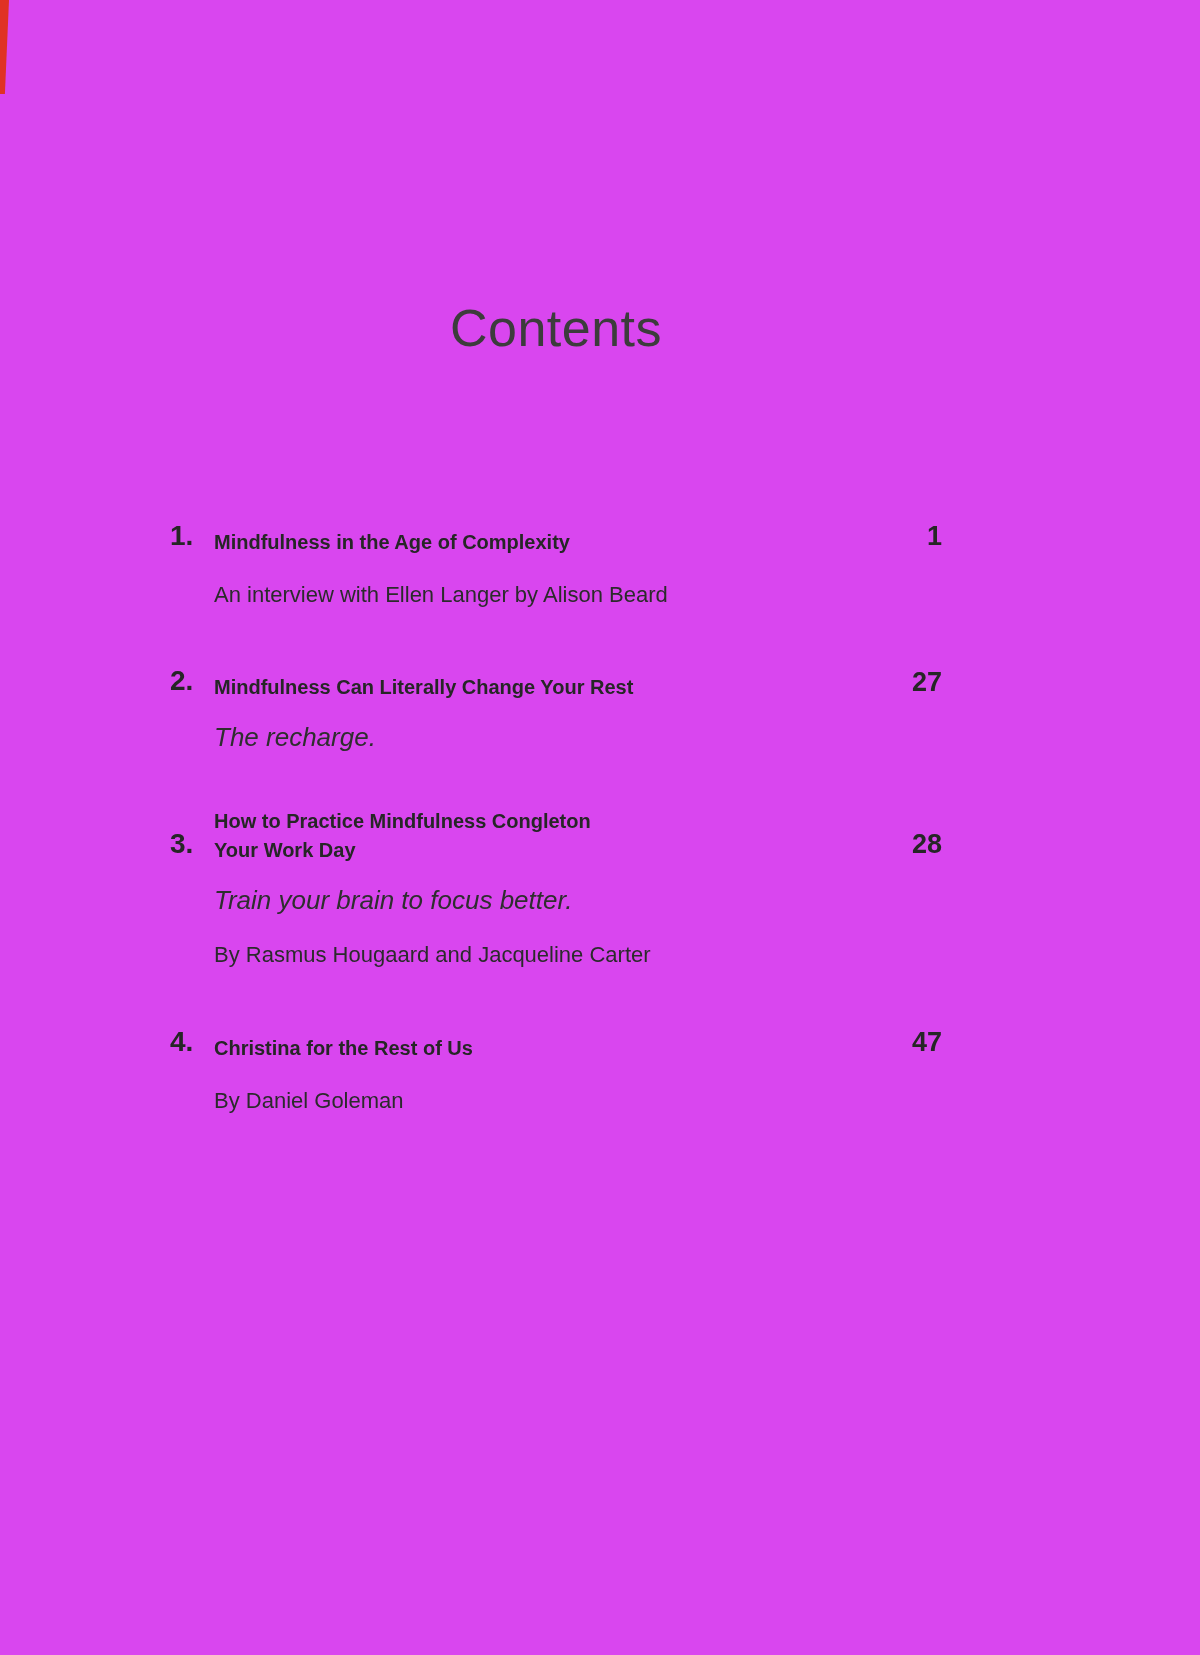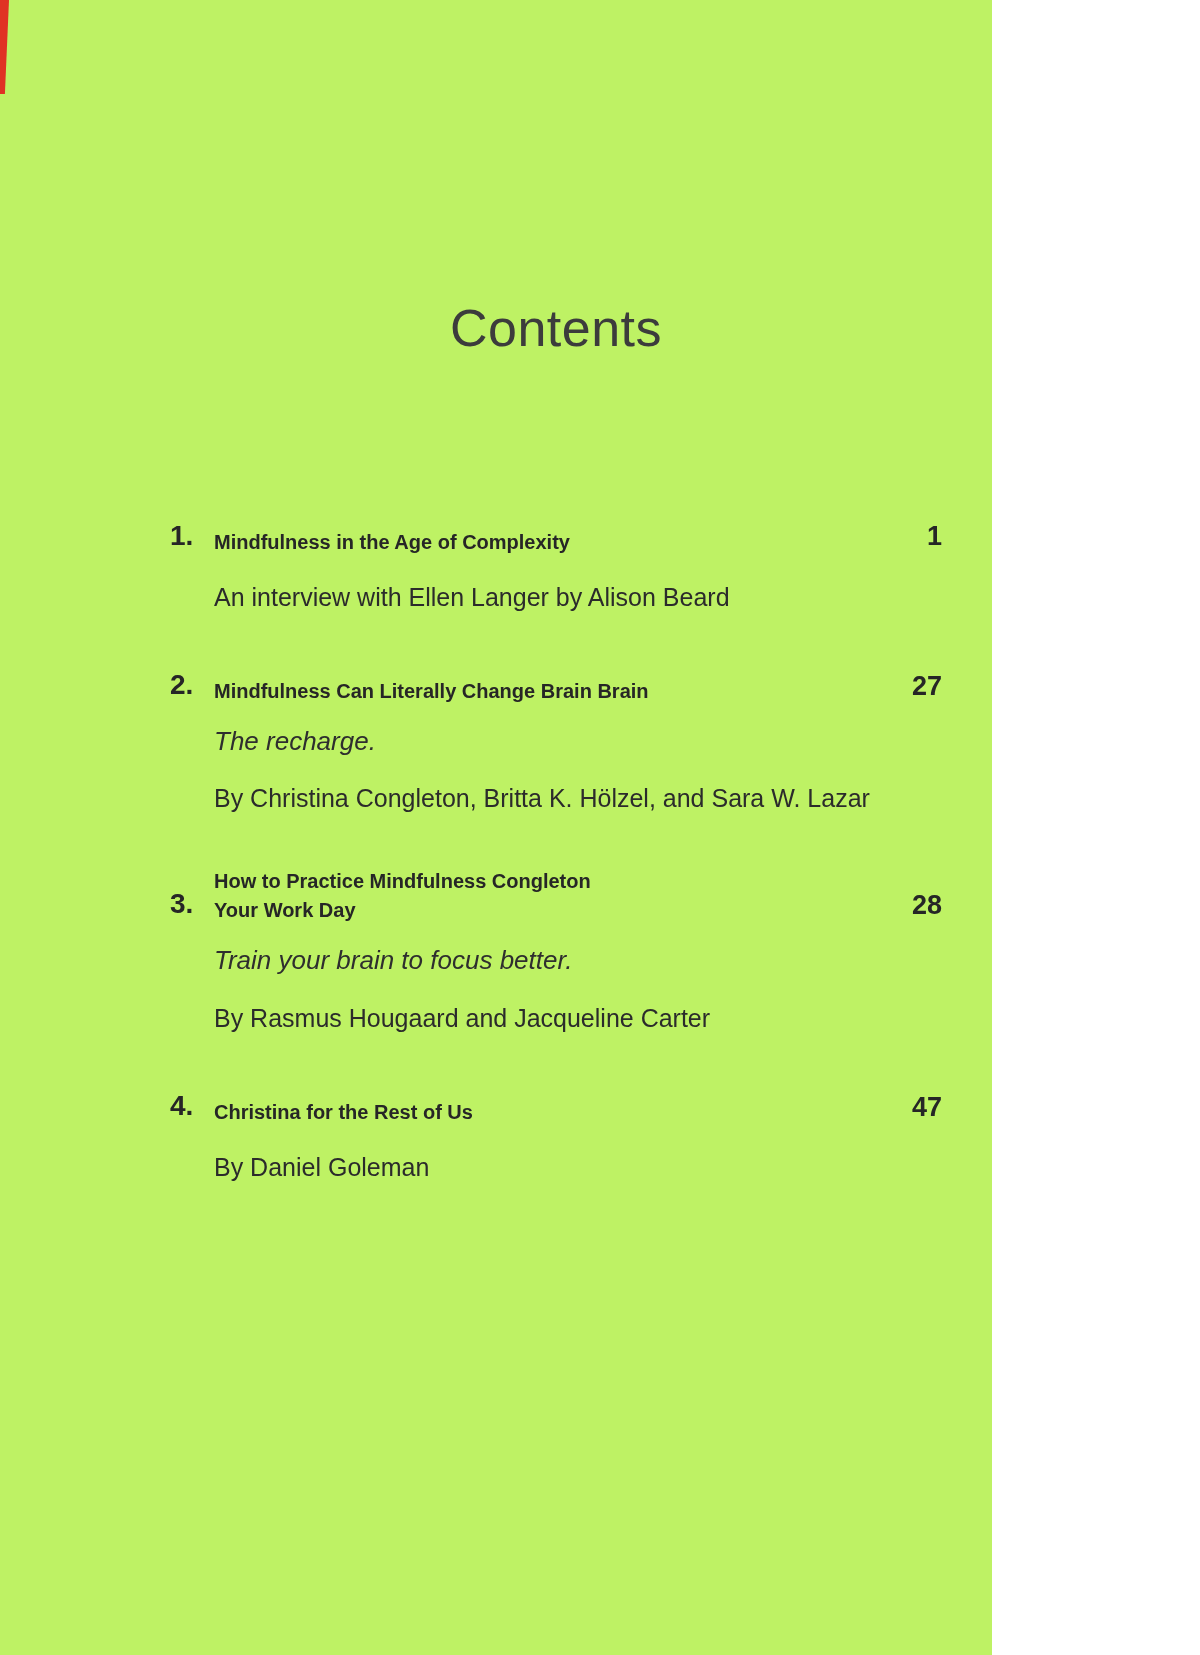--- a/index.html
+++ b/index.html
@@ -3,23 +3,23 @@
 <meta charset="utf-8">
 <style>
   html, body {
     margin: 0;
     padding: 0;
     background: #ffffff;
     font-family: "Liberation Sans", "DejaVu Sans", sans-serif;
   }
   .page {
     position: relative;
-    width: 992px;
+    width: 1200px;
     height: 1655px;
-    background: #bef264;
+    background: #d946ef;
     overflow: hidden;
     color: #282828;
   }
   .edge-mark {
     position: absolute;
     top: 0;
     left: 0;
     width: 9px;
     height: 94px;
     background: #e03224;
@@ -78,21 +78,21 @@
     margin-left: 44px;
     margin-top: 19px;
     font-size: 26px;
     font-style: italic;
     color: #2e2e2e;
     line-height: 1.3;
   }
   .entry-byline {
     margin-left: 44px;
     margin-top: 24px;
-    font-size: 25px;
+    font-size: 22px;
     font-weight: 400;
     color: #2b2b2b;
     line-height: 1.3;
   }
 </style>
 </head>
 <body>
 
 <div class="page">
 
@@ -109,25 +109,24 @@
           <span class="entry-number">1.</span>
           <span class="entry-title">Mindfulness in the Age of Complexity</span>
           <span class="entry-page">1</span>
         </div>
         <div class="entry-byline">An interview with Ellen Langer by Alison Beard</div>
       </div>
 
       <div class="entry">
         <div class="title-row">
           <span class="entry-number">2.</span>
-          <span class="entry-title">Mindfulness Can Literally Change Brain Brain</span>
+          <span class="entry-title">Mindfulness Can Literally Change Your Rest</span>
           <span class="entry-page">27</span>
         </div>
         <div class="entry-sub">The recharge.</div>
-        <div class="entry-byline">By Christina Congleton, Britta K. Hölzel, and Sara W. Lazar</div>
       </div>
 
       <div class="entry">
         <div class="title-row">
           <span class="entry-number">3.</span>
           <span class="entry-title">How to Practice Mindfulness Congleton
 Your Work Day</span>
           <span class="entry-page">28</span>
         </div>
         <div class="entry-sub">Train your brain to focus better.</div>

